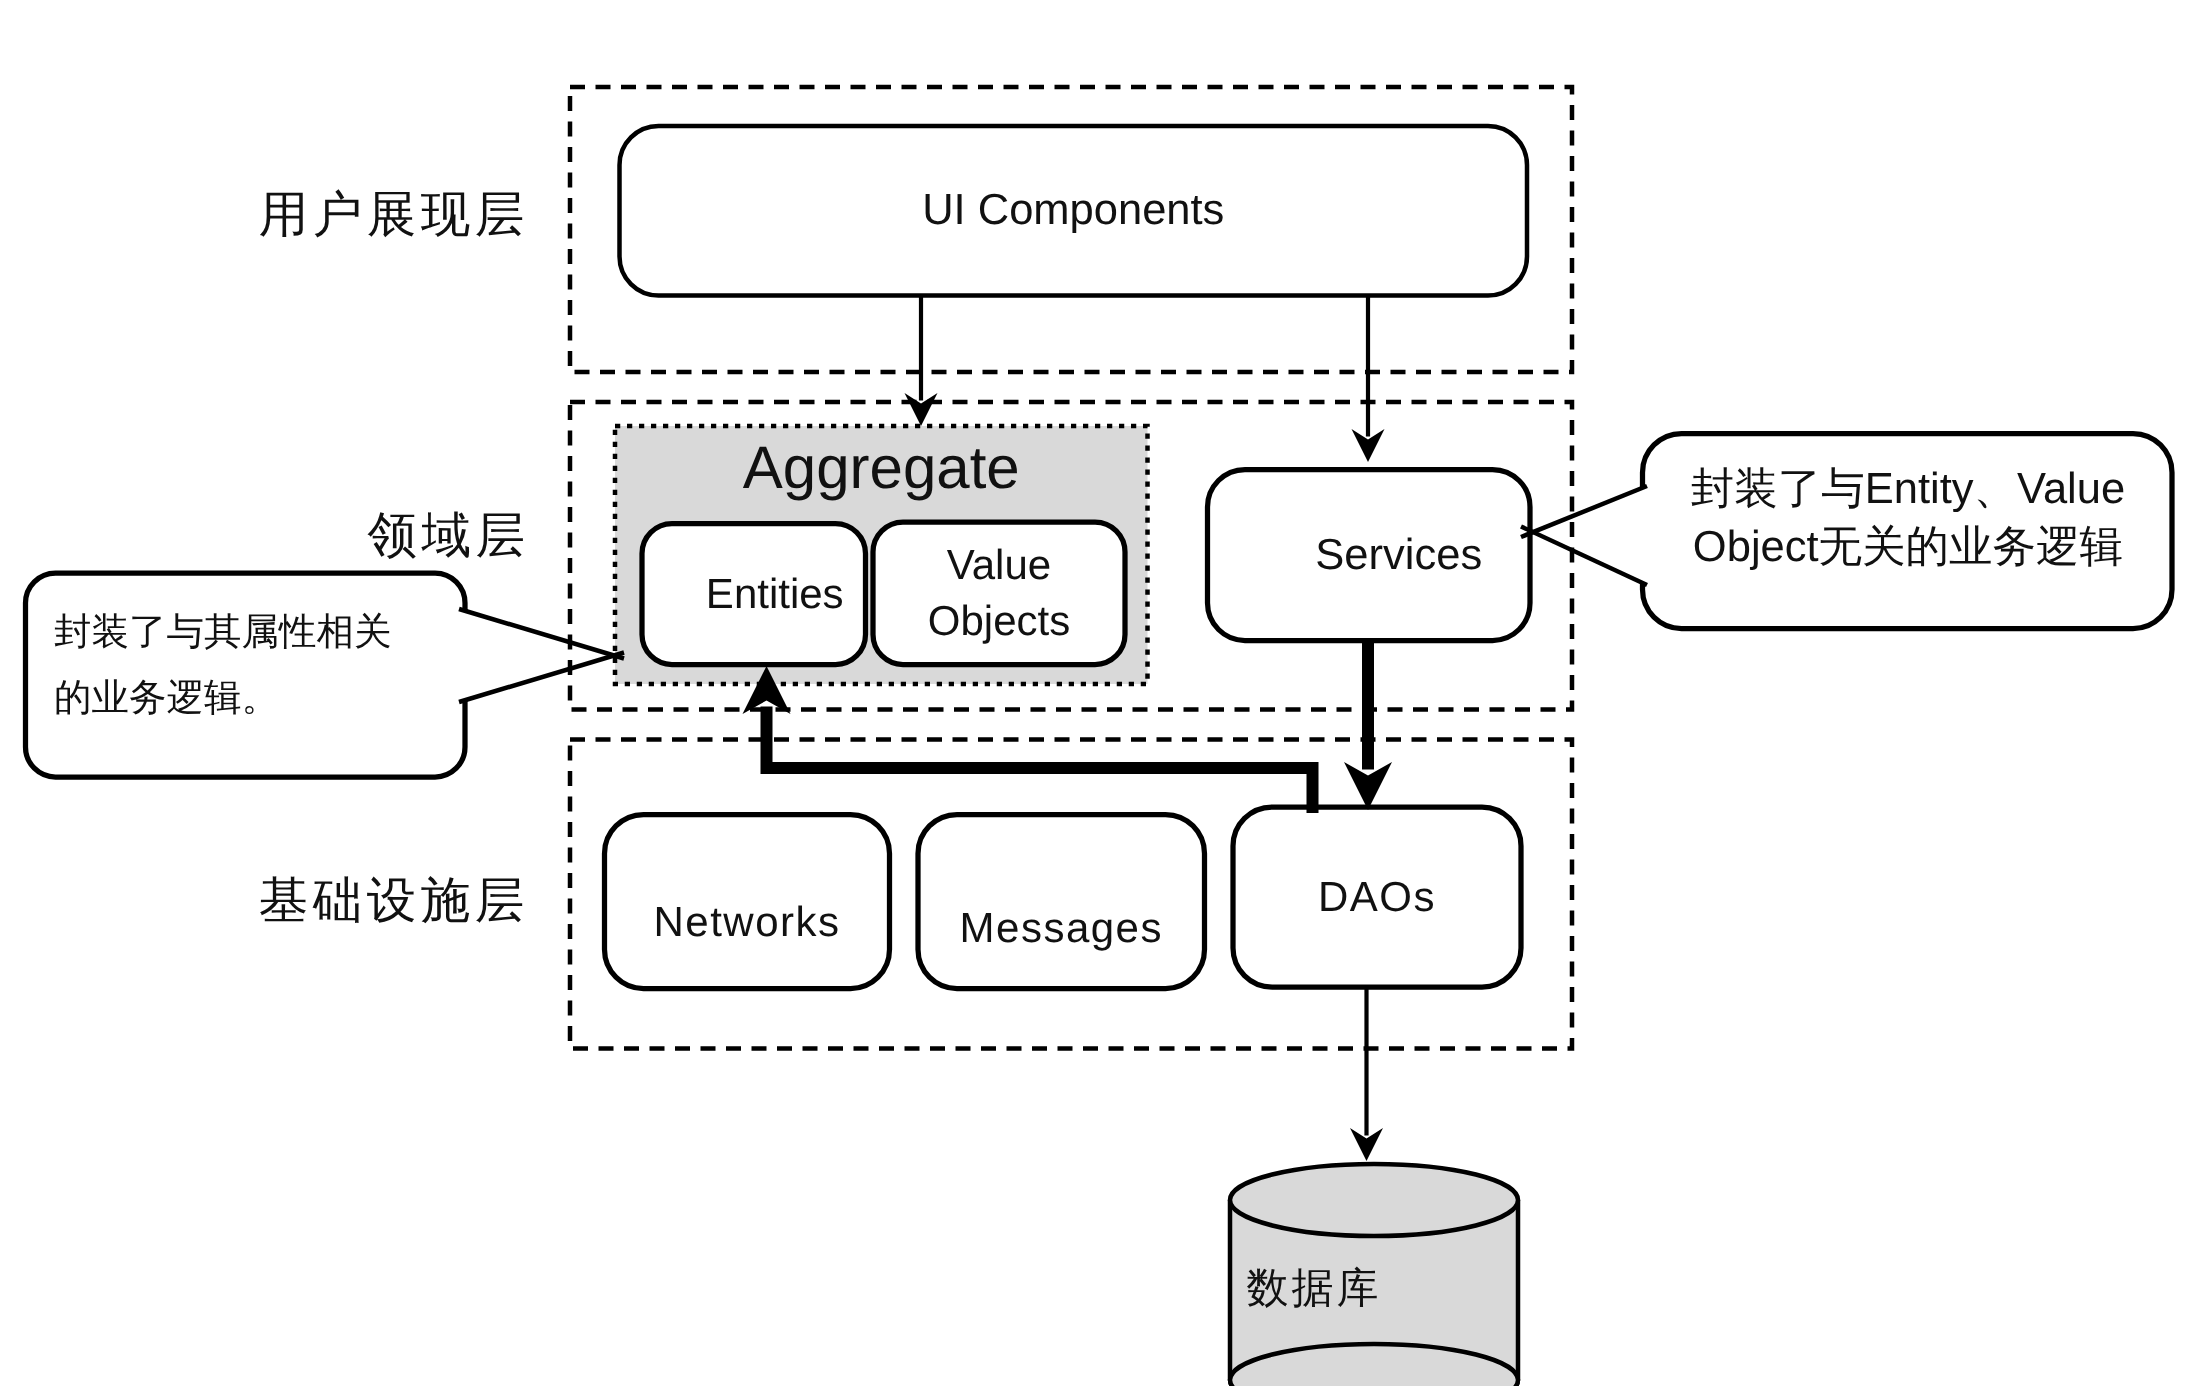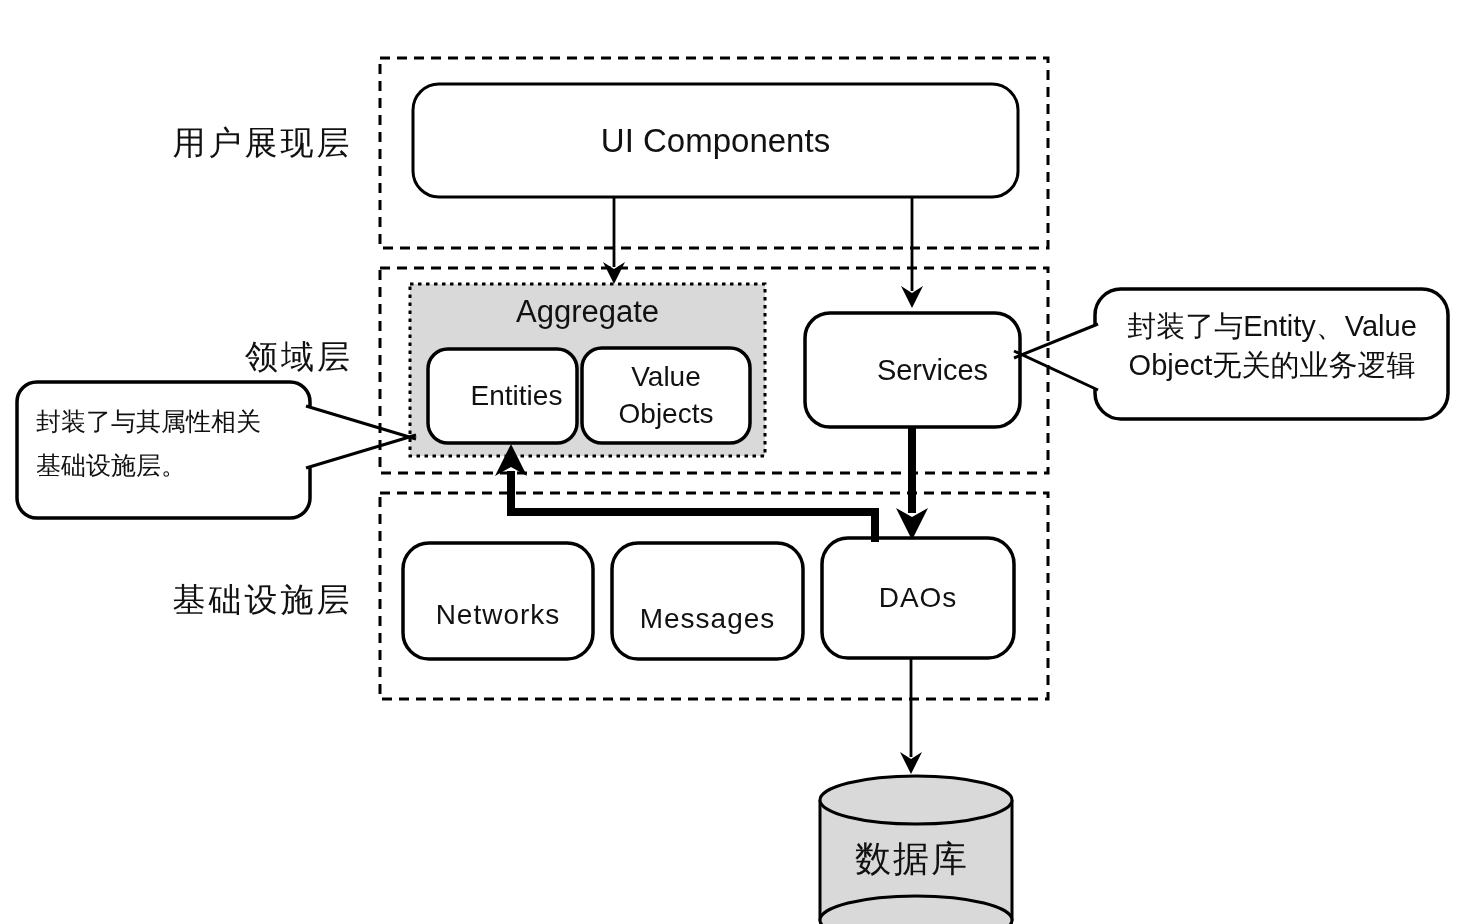--- a/index.html
+++ b/index.html
@@ -79,32 +79,32 @@
       <rect x="1090" y="285" width="10" height="62" fill="#fff"></rect>
       <path d="M 1098 283 L 1014 317" fill="none" stroke="#000" stroke-width="3"></path>
       <path d="M 1098 349 L 1014 310" fill="none" stroke="#000" stroke-width="3"></path>
     </g>
   </svg>
 
   <div class="txt layer-label" style="left:150px;top:82px;width:225px;height:40px;">用户展现层</div>
   <div class="txt layer-label" style="left:214px;top:296px;width:170px;height:40px;">领域层</div>
   <div class="txt layer-label" style="left:150px;top:539px;width:225px;height:40px;">基础设施层</div>
 
-  <div class="txt" style="left:413px;top:43px;width:605px;height:113px;font-size:33px;">UI Components</div>
-  <div class="txt" style="left:410px;top:249px;width:355px;height:44px;font-size:31px;">Aggregate</div>
+  <div class="txt" style="left:413px;top:43px;width:605px;height:113px;font-size:29px;">UI Components</div>
+  <div class="txt" style="left:410px;top:249px;width:355px;height:44px;font-size:40px;">Aggregate</div>
   <div class="txt node-label" style="left:428px;top:308px;width:177px;height:94px;">Entities</div>
   <div class="txt node-label" style="left:592px;top:307px;width:148px;height:95px;line-height:1.3;">Value Objects</div>
   <div class="txt" style="left:805px;top:272px;width:215px;height:114px;font-size:29px;padding-left:20px;">Services</div>
   <div class="txt node-label" style="left:403px;top:516px;width:190px;height:116px;letter-spacing:1px;">Networks</div>
   <div class="txt node-label" style="left:612px;top:502px;width:191px;height:151px;letter-spacing:1px;">Messages</div>
   <div class="txt node-label" style="left:822px;top:497px;width:192px;height:120px;letter-spacing:1px;">DAOs</div>
-  <div class="txt" style="left:816px;top:797px;width:192px;height:42px;font-size:36px;letter-spacing:2px;">数据库</div>
+  <div class="txt" style="left:780px;top:797px;width:192px;height:42px;font-size:28px;letter-spacing:2px;">数据库</div>
 
   <div class="callout-text" style="position:absolute;left:36px;top:358px;width:270px;">
     <span class="callout-line">封装了与其属性相关</span>
-    <span class="callout-line">基础设施层。</span>
+    <span class="callout-line">的业务逻辑。</span>
   </div>
   <div class="callout-text-r" style="position:absolute;left:1106px;top:266px;width:332px;">
     <span class="callout-line">封装了与Entity、Value</span>
     <span class="callout-line">Object无关的业务逻辑</span>
   </div>
 
 </div>
 
 </body></html>

